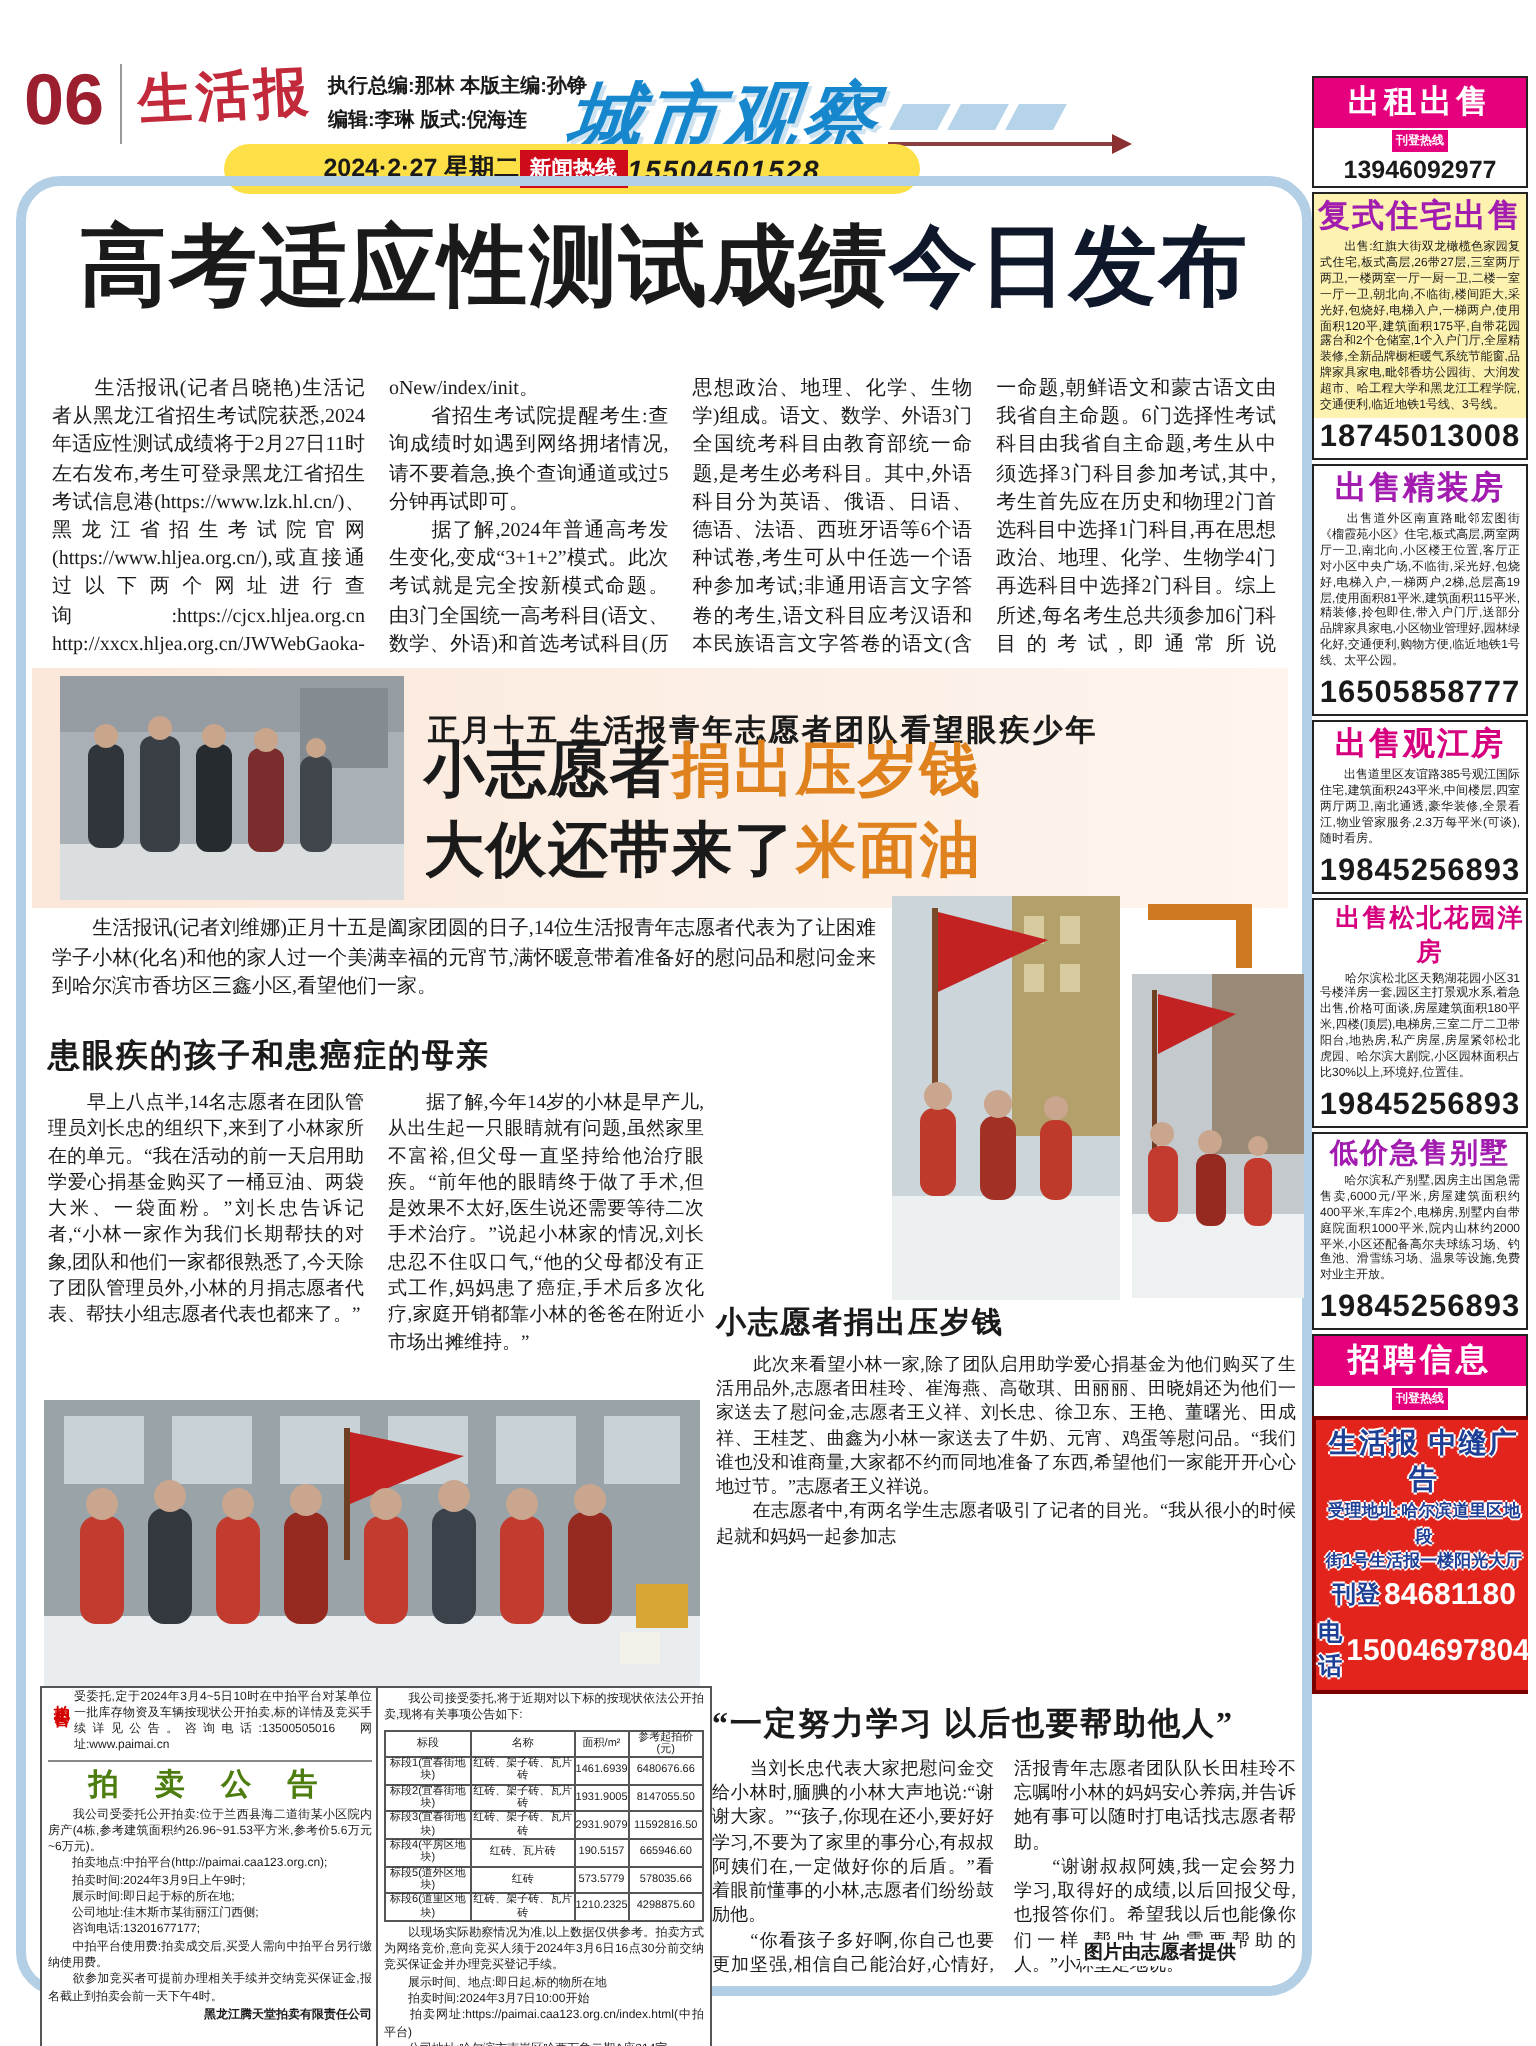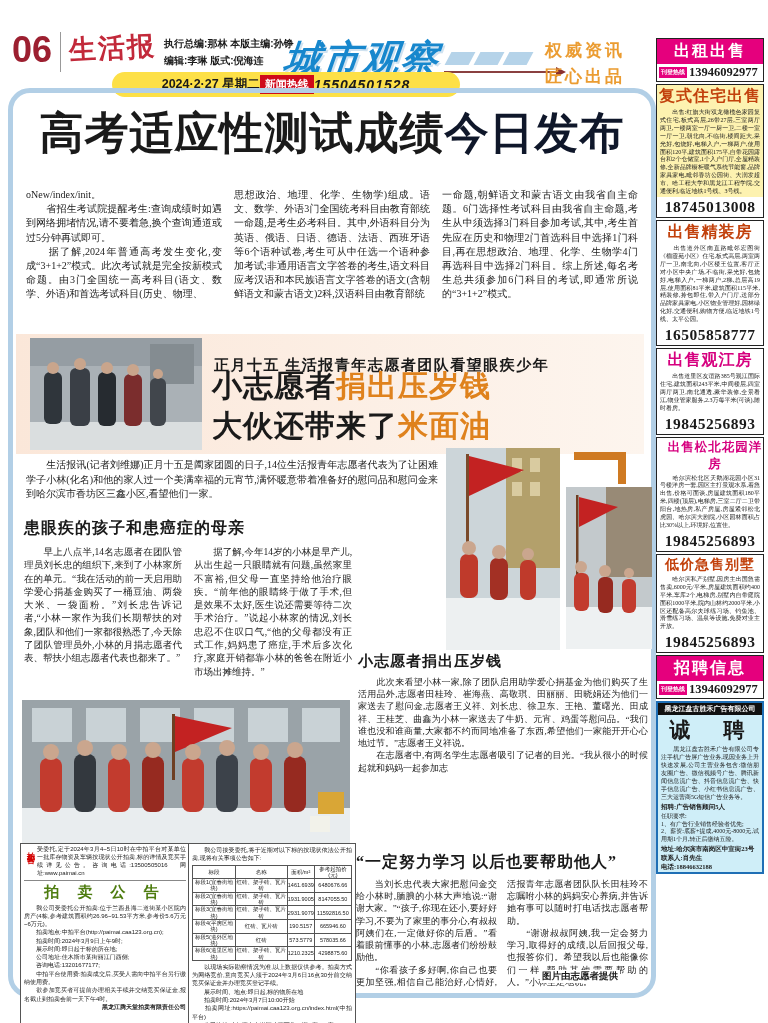--- a/index.html
+++ b/index.html
@@ -72,28 +72,28 @@
   .au-mini{display:flex;gap:2px;border-bottom:1px solid #888;padding-bottom:2px;}
   .au-vlab{writing-mode:vertical-rl;font-size:8px;font-weight:bold;color:#d40000;letter-spacing:1px;flex:0 0 10px;}
   .au-tiny{font-size:6px;line-height:1.32;}
   .au-head{text-align:center;font-size:15px;font-weight:bold;color:#4d7c0f;letter-spacing:7px;margin:2px 0;}
   .au-body{font-size:6px;line-height:1.38;}
   .au-sig{font-size:6px;font-weight:bold;text-align:right;}
   .au-table{width:100%;border-collapse:collapse;font-size:5.5px;margin:2px 0;}
   .au-table th,.au-table td{border:1px solid #555;padding:0;text-align:center;line-height:1.15;font-weight:normal;}
 
   
-  .sidebar{left:656px;top:38px;width:108px;height:985px;overflow:hidden;font-family:Liberation Serif, serif;}
+  .sidebar{left:656px;top:38px;width:108px;height:809px;overflow:hidden;font-family:Liberation Sans, sans-serif;}
   .sb-flow{height:864px;overflow:hidden;}
   .ad{border:1px solid #222;margin-bottom:2px;background:#fff;}
   .ad-bar{background:#e5007d;color:#fff;text-align:center;font-size:16px;font-weight:bold;letter-spacing:2px;padding:2px 0;}
-  .ad-hotline{display:flex;align-items:center;gap:2px;padding:1px 2px;}
+  .ad-hotline{display:flex;align-items:center;gap:2px;padding:1px 2px;flex-direction:column;}
   .ad-hotline .chip{background:#e5007d;color:#fff;font-size:6px;font-weight:bold;padding:1px 2px;}
   .ad-hotline .num{font-size:12.5px;font-weight:bold;}
-  .ad-title{color:#c2410c;text-align:center;font-size:16px;font-weight:bold;letter-spacing:1px;padding:1px 0;}
+  .ad-title{color:#a21caf;text-align:center;font-size:16px;font-weight:bold;letter-spacing:1px;padding:1px 0;}
   .mag .ad-title{color:#d6007f;}
   .ad-title.small{font-size:12.5px;margin-left:10px;}
   .ad-body{font-size:6px;line-height:1.32;padding:1px 3px;text-align:justify;}
   .ad-phone{font-size:15.5px;font-weight:bold;text-align:center;letter-spacing:.5px;padding:1px 0;}
   .yellow{background:#fdf2b0;}
   .cp{border:2px solid #1f6fb5;background:#cfeef8;}
   .cp-co{background:#111;color:#fff;font-size:7px;font-weight:bold;text-align:center;padding:1px 0;}
   .cp-title{font-size:21px;font-weight:bold;text-align:center;letter-spacing:6px;padding:1px 0;}
   .cp-line{font-size:6.5px;font-weight:bold;padding:0 3px;}
   .zf{position:absolute;left:0;bottom:0;width:104px;background:#e3241d;border:2px solid #7a0000;padding:3px 2px;text-align:center;}
@@ -121,37 +121,34 @@
     </div>
   </div>
 
   <div class="abs section-banner">城市观察</div>
   <div class="abs deco">
       <span></span>
       <span></span>
       <span></span>
     </div>
   <div class="abs arrow-line"></div>
-  <div class="abs tagline">
-    <div>权威资讯</div>
-    <div>匠心出品</div>
-  </div>
 
   <div class="abs date-pill">
     <span class="d">2024·2·27 星期二</span>
     <span class="hotchip">新闻热线</span>
     <span class="hotnum">15504501528</span>
   </div>
 
   <div class="abs frame"></div>
 
   <div class="abs headline1">
     <span>高考适应性测试成绩</span><span class="blue">今日发布</span>
   </div>
   <div class="abs a1cols">
+    <div class="just pre">　　生活报讯(记者吕晓艳)生活记者从黑龙江省招生考试院获悉,2024年适应性测试成绩将于2月27日11时左右发布,考生可登录黑龙江省招生考试信息港(https://www.lzk.hl.cn/)、黑龙江省招生考试院官网(https://www.hljea.org.cn/),或直接通过以下两个网址进行查询:https://cjcx.hljea.org.cn  http://xxcx.hljea.org.cn/JWWebGaoka-</div>
     <div class="just pre">oNew/index/init。
 　　省招生考试院提醒考生:查询成绩时如遇到网络拥堵情况,请不要着急,换个查询通道或过5分钟再试即可。
 　　据了解,2024年普通高考发生变化,变成“3+1+2”模式。此次考试就是完全按新模式命题。由3门全国统一高考科目(语文、数学、外语)和首选考试科目(历史、物理、</div>
     <div class="just pre">思想政治、地理、化学、生物学)组成。语文、数学、外语3门全国统考科目由教育部统一命题,是考生必考科目。其中,外语科目分为英语、俄语、日语、德语、法语、西班牙语等6个语种试卷,考生可从中任选一个语种参加考试;非通用语言文字答卷的考生,语文科目应考汉语和本民族语言文字答卷的语文(含朝鲜语文和蒙古语文)2科,汉语科目由教育部统</div>
     <div class="just pre">一命题,朝鲜语文和蒙古语文由我省自主命题。6门选择性考试科目由我省自主命题,考生从中须选择3门科目参加考试,其中,考生首先应在历史和物理2门首选科目中选择1门科目,再在思想政治、地理、化学、生物学4门再选科目中选择2门科目。综上所述,每名考生总共须参加6门科目的考试,即通常所说的“3+1+2”模式。</div>
   </div>
 
   <div class="abs feature"></div>
   <div class="abs photo photo1">
     <svg viewBox="0 0 172 112" preserveAspectRatio="none" aria-hidden="true">
@@ -399,15 +396,28 @@
         <div class="cp-line">招聘:广告销售顾问5人</div>
         <div class="ad-body pre">任职要求:
 1、有广告行业销售经验者优先;
 2、薪资:底薪+提成,4000元-8000元,试用期1个月,转正后缴纳五险。</div>
         <div class="cp-line">地址:哈尔滨市南岗区中宣街23号</div>
         <div class="cp-line">联系人:肖先生</div>
         <div class="cp-line">电话:18846632188</div>
       </div>
     </div>
 
+    <div class="zf">
+      <div class="blue-out zf-l1">生活报 中缝广告</div>
+      <div class="blue-out zf-l2">受理地址:哈尔滨道里区地段</div>
+      <div class="blue-out zf-l2">街1号生活报一楼阳光大厅</div>
+      <div class="zf-row">
+        <span class="blue-out">刊登</span>
+        <span class="zf-ph">84681180</span>
+      </div>
+      <div class="zf-row">
+        <span class="blue-out">电话</span>
+        <span class="zf-ph">15004697804</span>
+      </div>
+    </div>
   </div>
 
 </div>
 
 </body></html>

